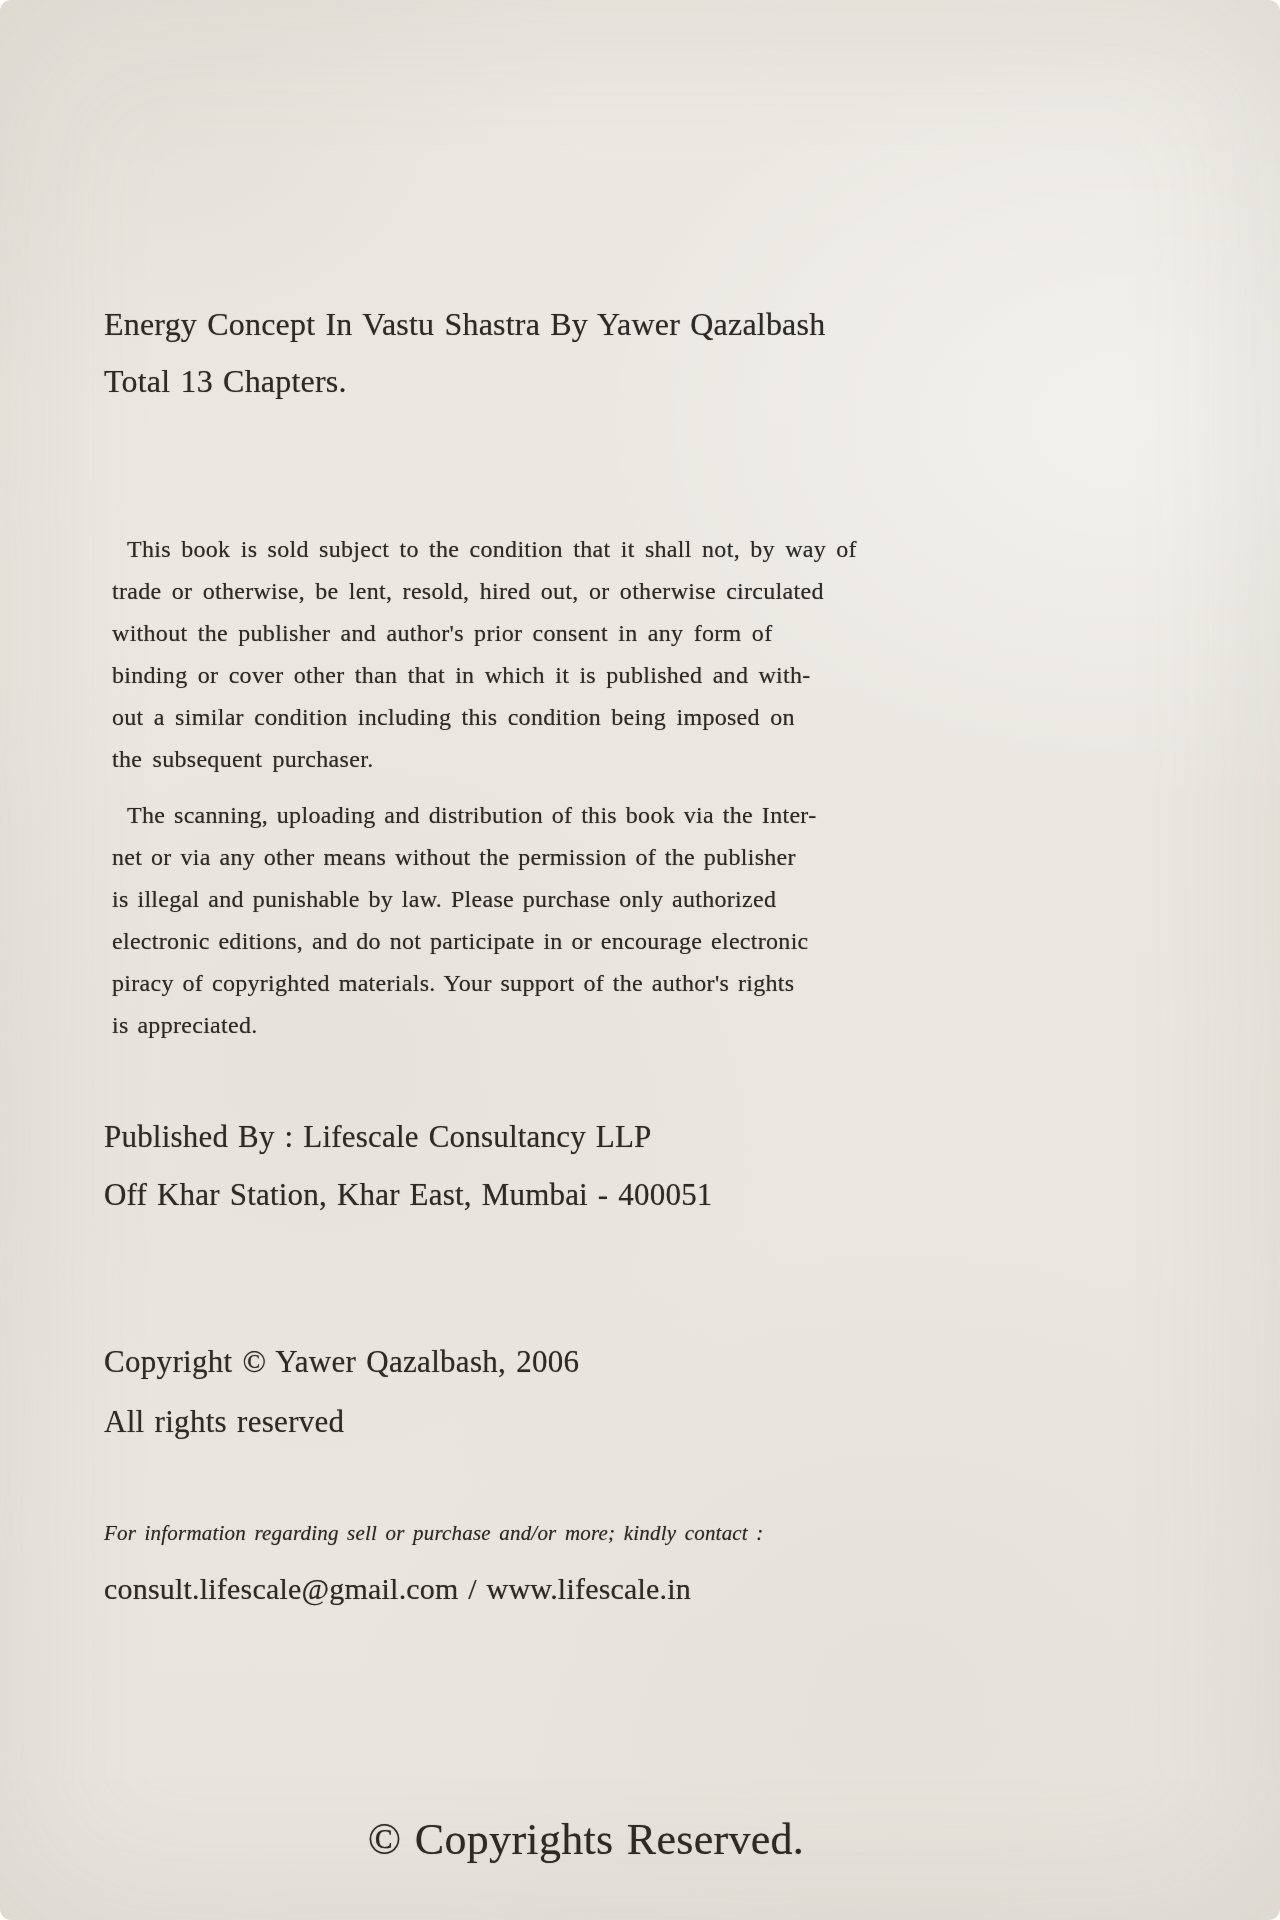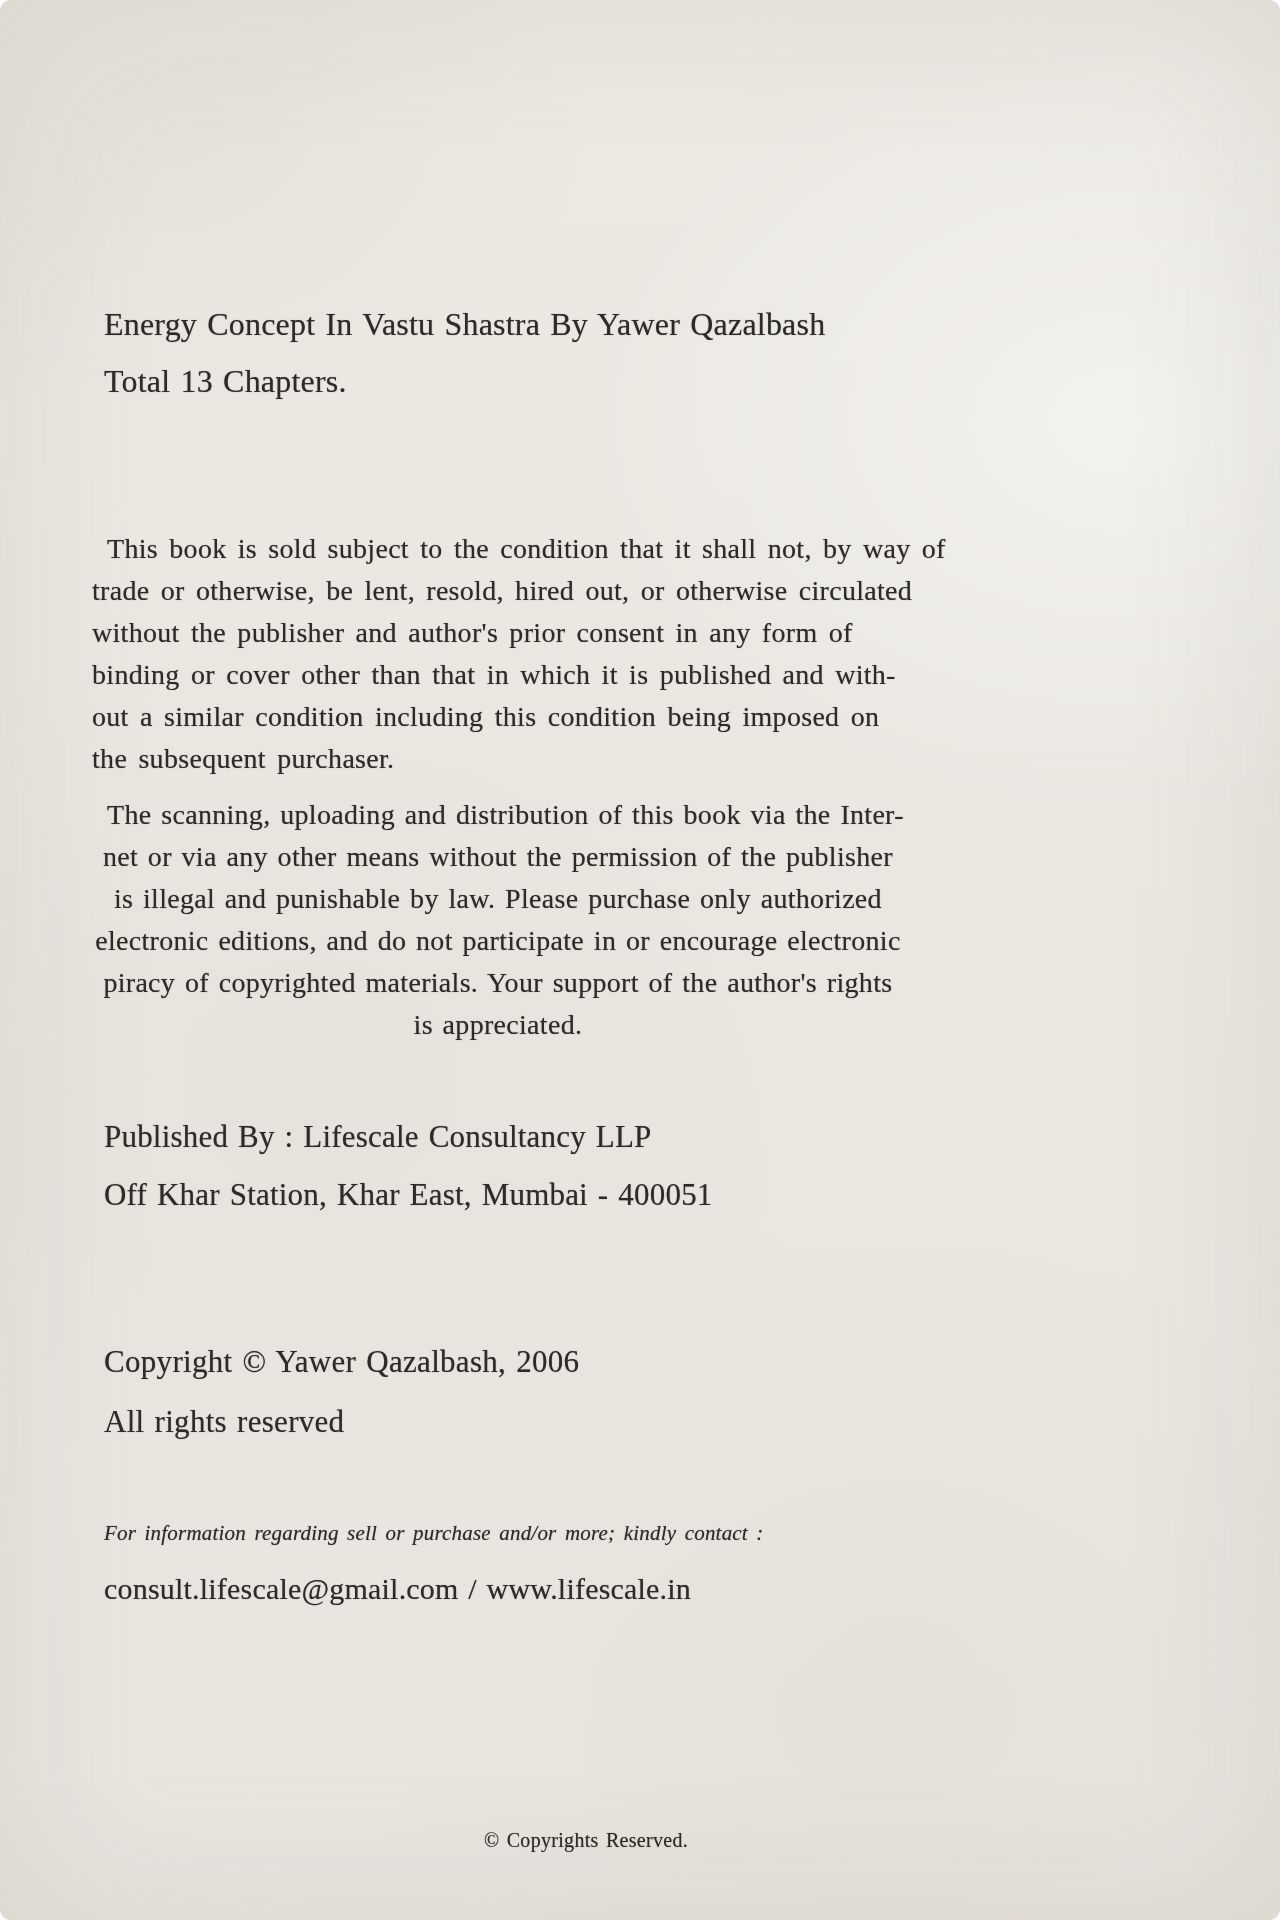--- a/index.html
+++ b/index.html
@@ -29,26 +29,26 @@
     text-shadow: 0 0 1px rgba(46,43,39,0.55);
   }
   .block { position: absolute; white-space: nowrap; }
 
   .header-block {
     left: 104px; top: 296px;
     font-size: 32px; line-height: 57px;
     word-spacing: 2px; letter-spacing: 0.2px;
   }
   .para {
-    left: 92px;
-    font-size: 28px; line-height: 42px;
+    left: 112px;
+    font-size: 24px; line-height: 42px;
     letter-spacing: 0.3px;
   }
   #sale-condition { top: 528px; word-spacing: 4px; }
-  #piracy-notice  { top: 794px; word-spacing: 2.5px; text-align: center; }
+  #piracy-notice  { top: 794px; word-spacing: 2.5px; }
   .para .line:first-child { padding-left: 15px; }
 
   .publisher-block {
     left: 104px; top: 1108px;
     font-size: 31px; line-height: 58px;
     word-spacing: 2px; letter-spacing: 0.2px;
   }
   .publisher-block .print-run { word-spacing: 5px; }
 
   .copyright-block {
@@ -65,21 +65,21 @@
     font-style: italic;
     font-size: 21px;
     word-spacing: 3px;
   }
   .contact-channels { word-spacing: 2px; }
 
   .footer-block {
     left: 0; top: 1820px;
     width: 1172px;
     text-align: center;
-    font-size: 20px; line-height: 40px;
+    font-size: 44px; line-height: 40px;
     word-spacing: 2px; letter-spacing: 0.3px;
   }
 </style>
 </head>
 <body>
 
 <div class="sheet">
 
   <div class="block header-block ink">
     <div class="line">Energy Concept In Vastu Shastra By Yawer Qazalbash</div>

